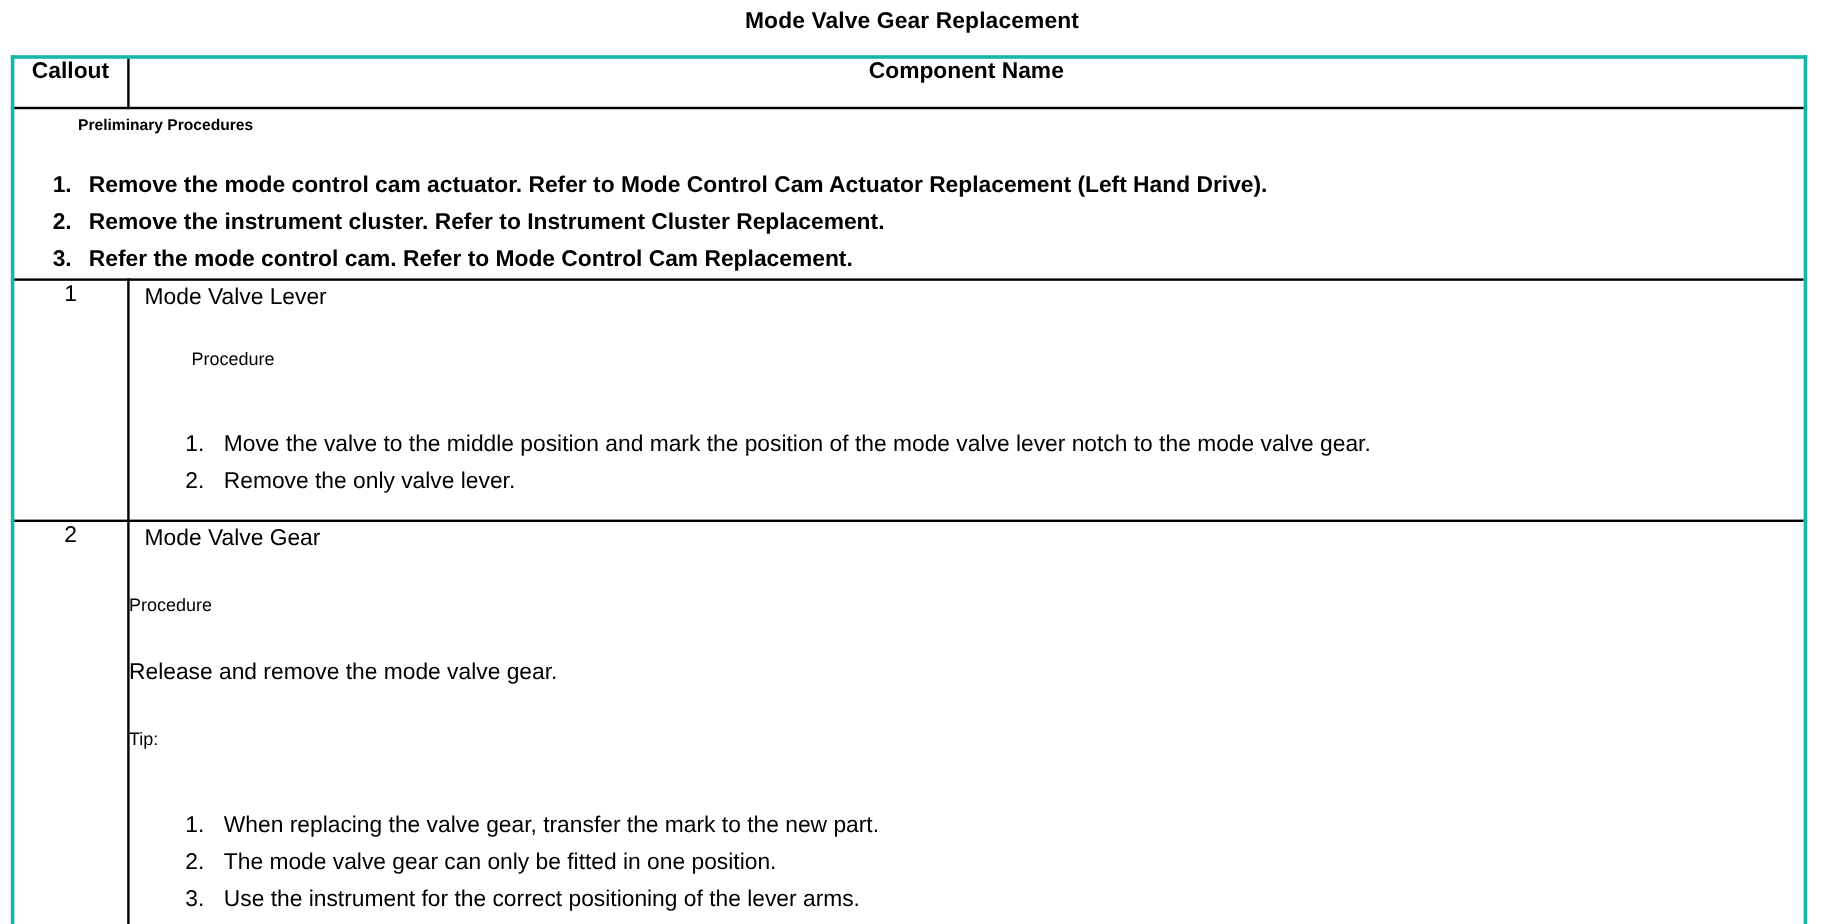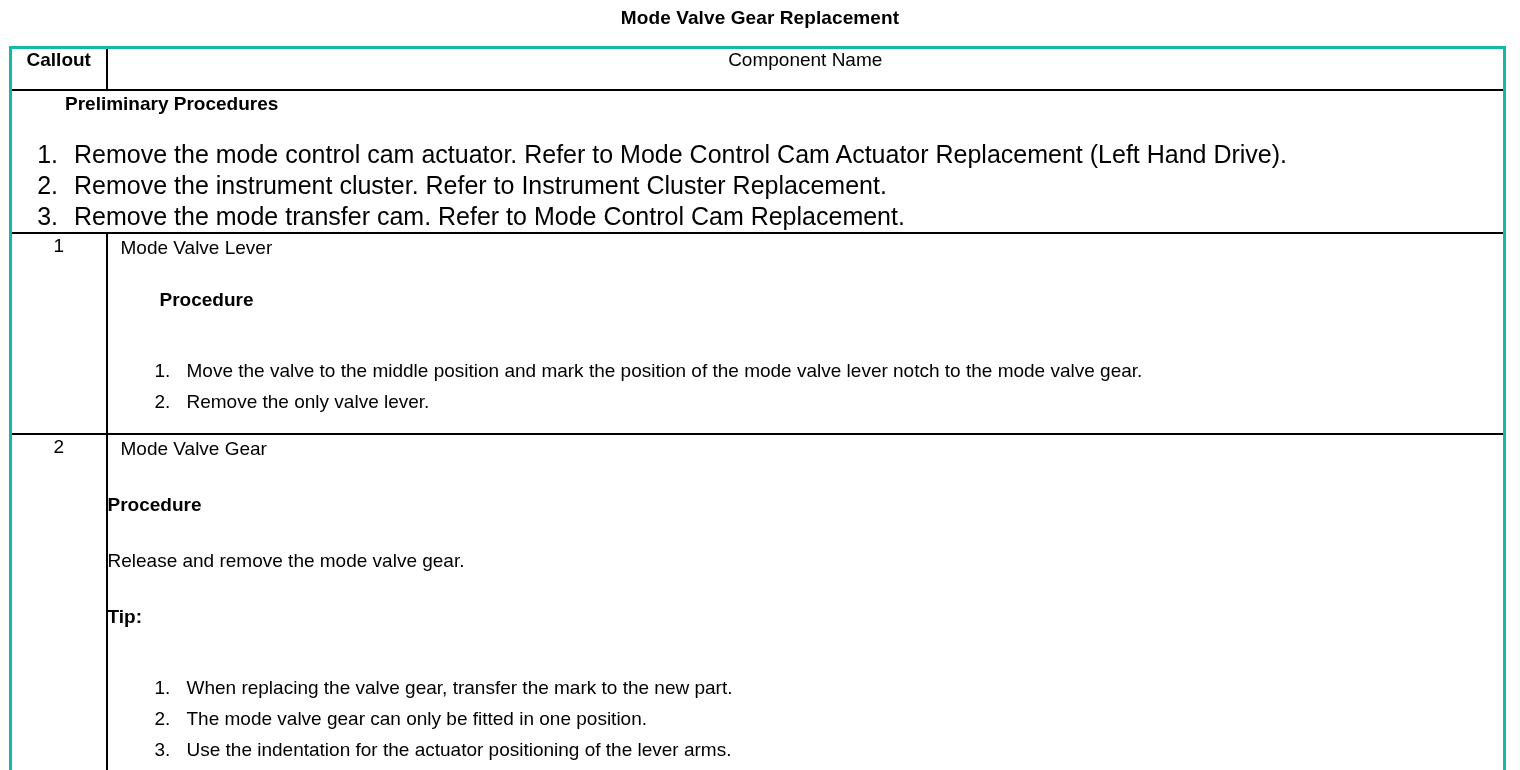--- a/index.html
+++ b/index.html
@@ -54,44 +54,45 @@
     vertical-align: middle;
     font-size: 19px;
     font-weight: bold;
     height: 40px;
     padding: 0 4px;
   }
   .th-component {
     text-align: center;
     vertical-align: middle;
     font-size: 19px;
-    font-weight: normal;
+    font-weight: bold;
     height: 40px;
   }
 
   
   .cell-prelim {
     padding: 8px 6px 10px 6px;
   }
   .prelim-heading {
-    font-size: 19px;
+    font-size: 13px;
     font-weight: bold;
     margin: 0 0 0 53px;
     line-height: 26px;
   }
   ol.prelim-list {
     margin: 22px 0 0 0;
     padding: 0 0 0 53px;
     list-style-position: outside;
     list-style-type: decimal;
   }
   ol.prelim-list > li {
-    font-size: 25px;
+    font-size: 19px;
     line-height: 31px;
     padding-left: 9px;
+    font-weight: bold;
   }
 
   
   .cell-callout-num {
     text-align: center;
     vertical-align: middle;
     font-size: 19px;
     line-height: 24px;
   }
 
@@ -99,22 +100,22 @@
   .cell-body {
     padding: 6px 6px 6px 8px;
   }
   .comp-name {
     font-size: 19px;
     line-height: 27px;
     margin: 0;
     padding-left: 13px;
   }
   .sub-heading {
-    font-size: 19px;
-    font-weight: bold;
+    font-size: 15px;
+    font-weight: normal;
     line-height: 26px;
     margin: 0;
   }
   .sub-heading.indented { margin-left: 52px; }
   .body-para {
     font-size: 19px;
     line-height: 26px;
     margin: 0;
   }
 
@@ -150,21 +151,21 @@
         <th class="th-callout">Callout</th>
         <th class="th-component">Component Name</th>
       </tr>
 
       <tr>
         <td class="cell-prelim" colspan="2">
           <div class="prelim-heading">Preliminary Procedures</div>
           <ol class="prelim-list">
             <li>Remove the mode control cam actuator. Refer to Mode Control Cam Actuator Replacement (Left Hand Drive).</li>
             <li>Remove the instrument cluster. Refer to Instrument Cluster Replacement.</li>
-            <li>Remove the mode transfer cam. Refer to Mode Control Cam Replacement.</li>
+            <li>Refer the mode control cam. Refer to Mode Control Cam Replacement.</li>
           </ol>
         </td>
       </tr>
 
       <tr>
         <td class="cell-callout-num">1</td>
         <td class="cell-body">
           <p class="comp-name">Mode Valve Lever</p>
           <div class="sp-26"></div>
           <p class="sub-heading indented">Procedure</p>
@@ -183,21 +184,21 @@
           <div class="sp-30"></div>
           <p class="sub-heading">Procedure</p>
           <div class="sp-30"></div>
           <p class="body-para">Release and remove the mode valve gear.</p>
           <div class="sp-30"></div>
           <p class="sub-heading">Tip:</p>
           <div class="sp-26"></div>
           <ol class="body-list">
             <li>When replacing the valve gear, transfer the mark to the new part.</li>
             <li>The mode valve gear can only be fitted in one position.</li>
-            <li>Use the indentation for the actuator positioning of the lever arms.</li>
+            <li>Use the instrument for the correct positioning of the lever arms.</li>
           </ol>
         </td>
       </tr>
 
     </tbody>
   </table>
 
 </div>
 
 </body></html>

